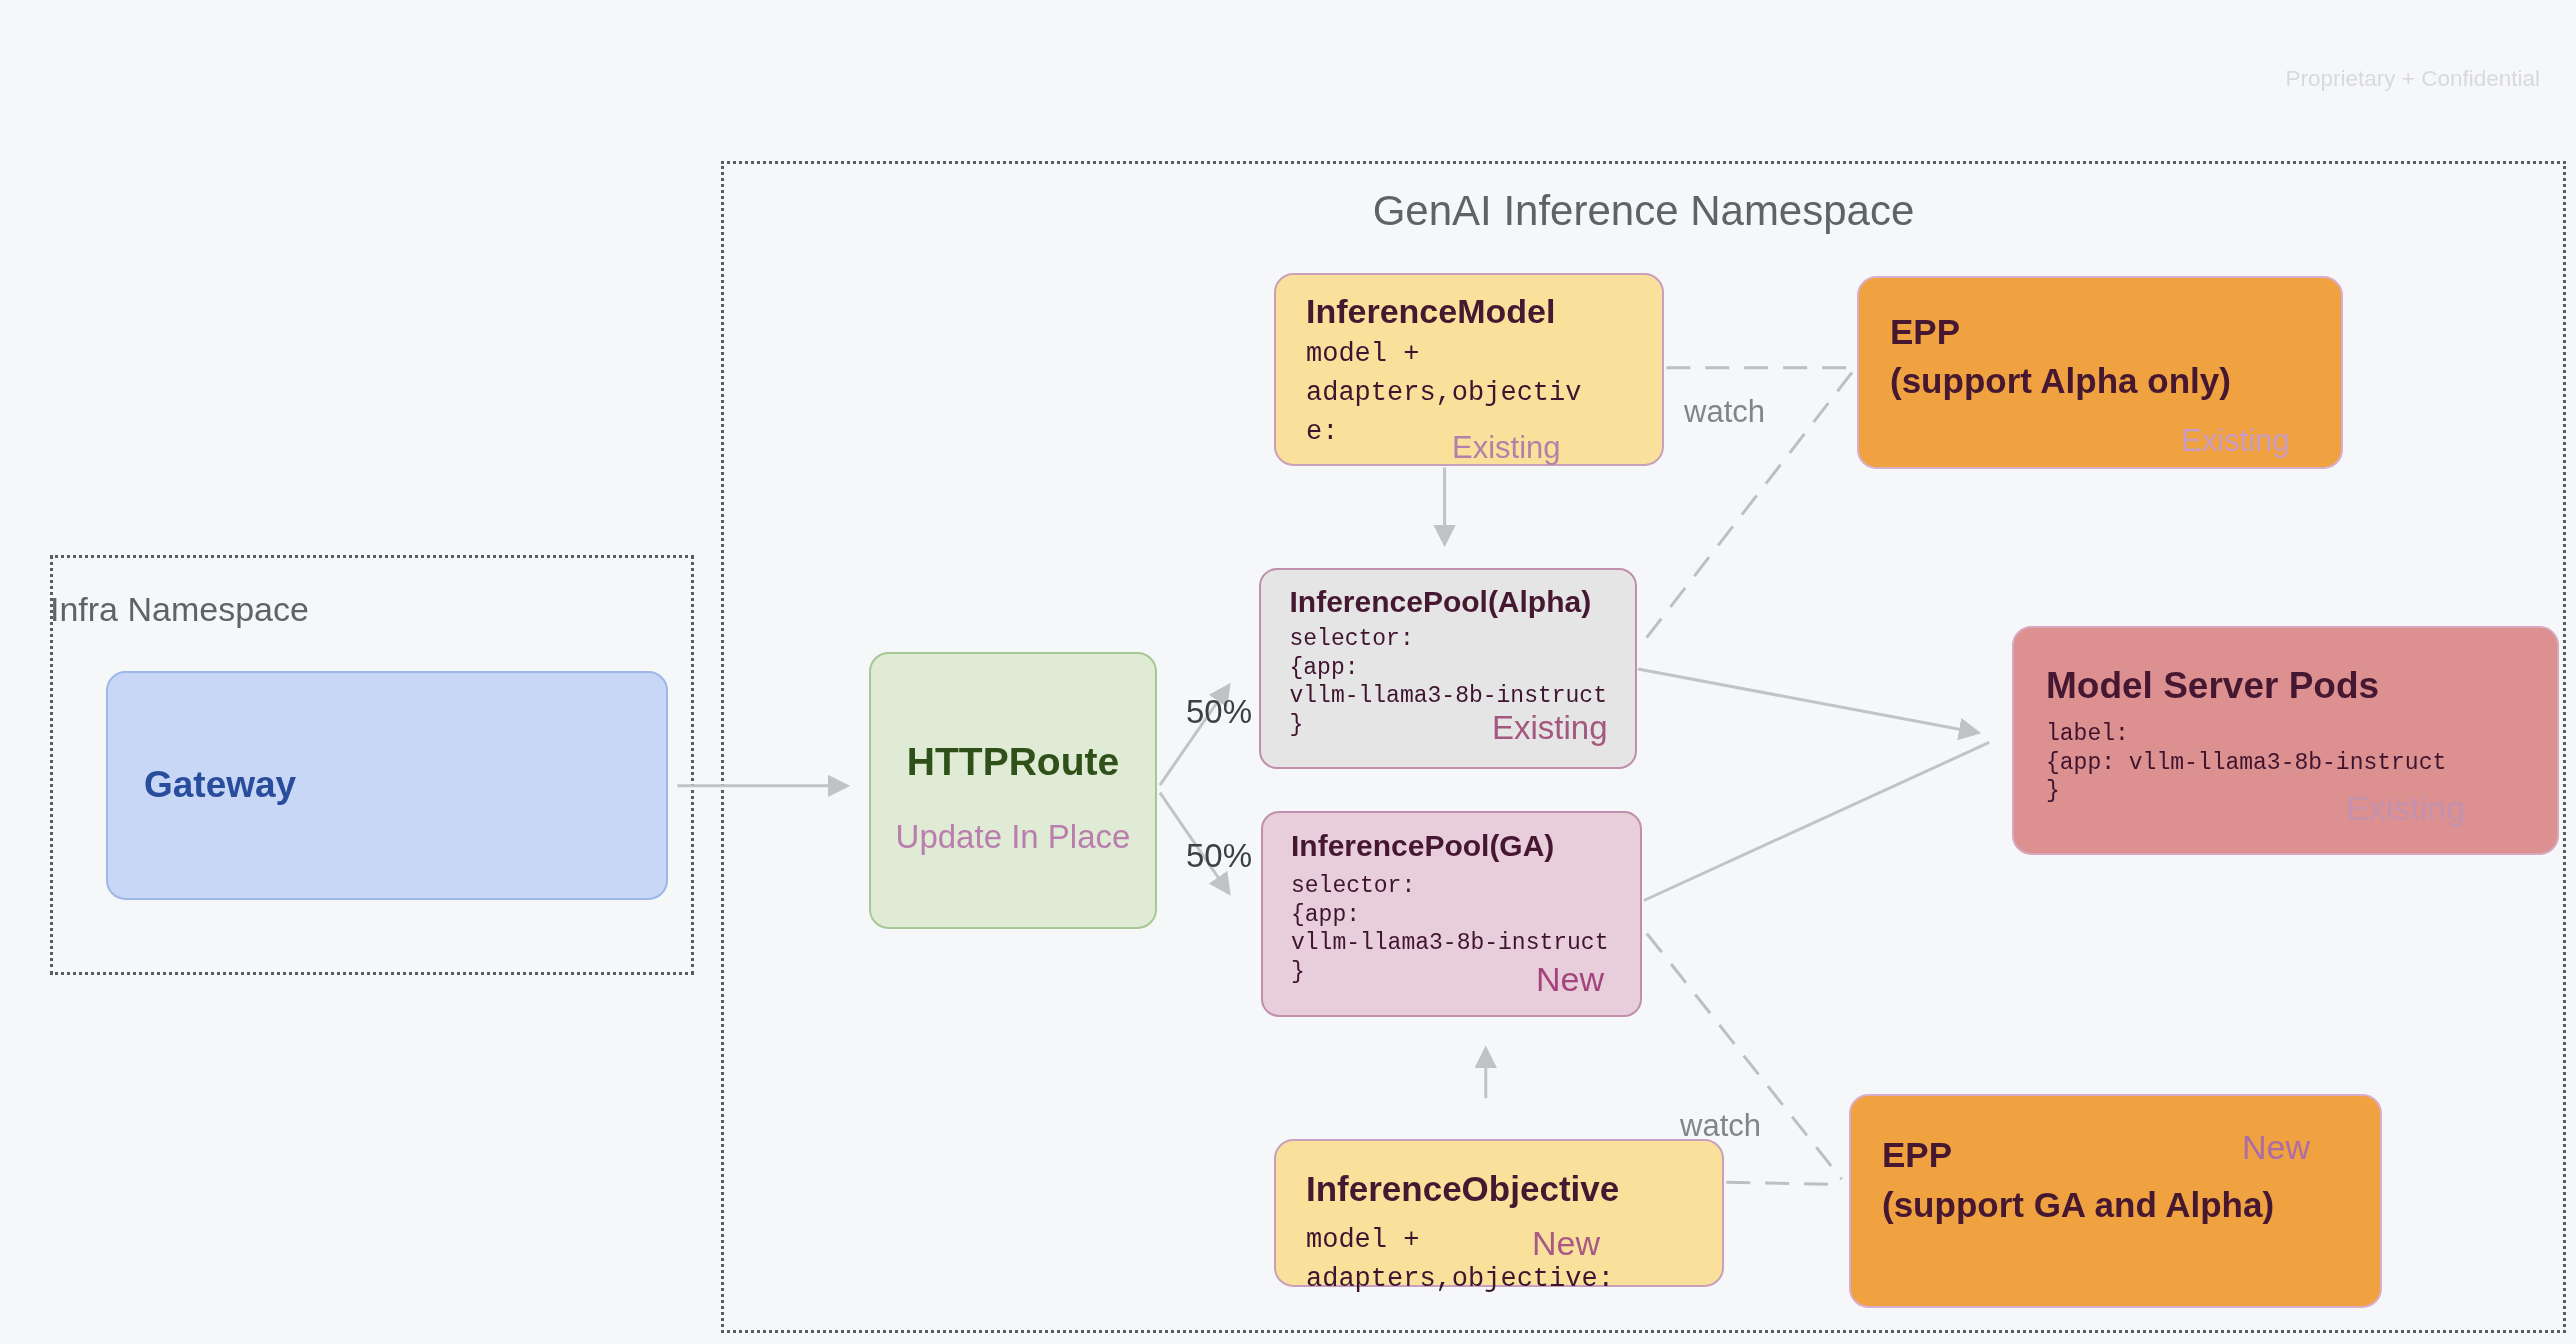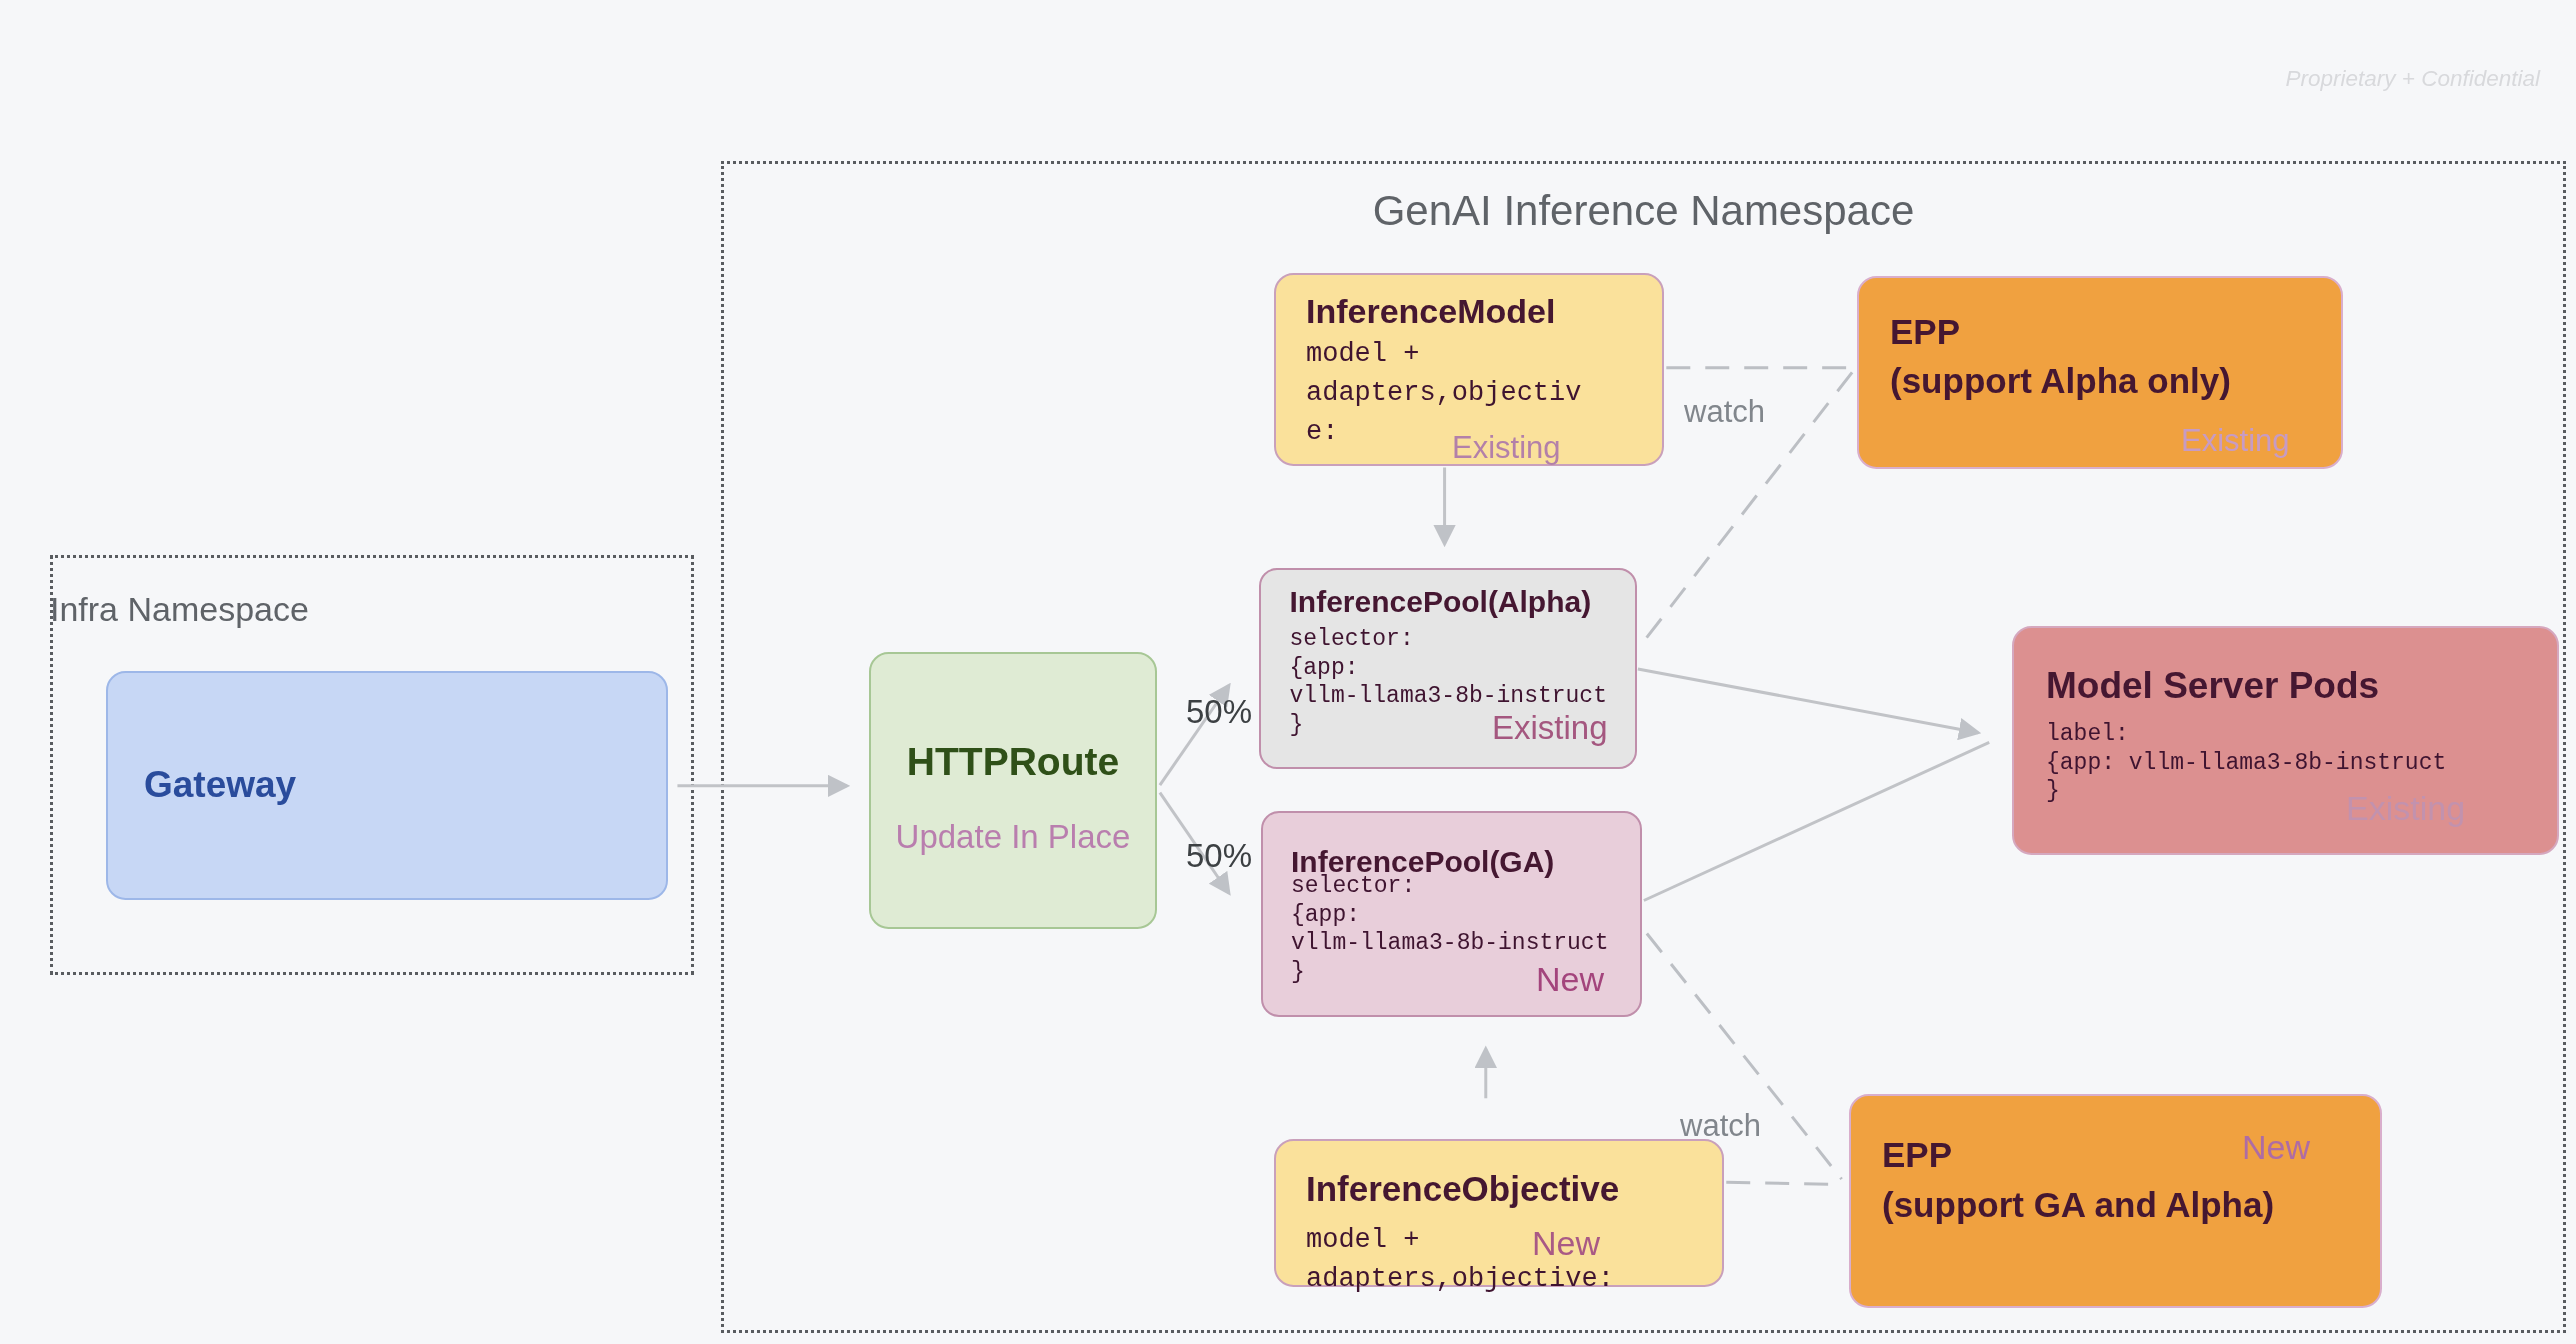--- a/index.html
+++ b/index.html
@@ -6,21 +6,21 @@
   .canvas{position:relative;width:2576px;height:1344px;background:#F6F7F9;overflow:hidden;
           font-family:"Liberation Sans",sans-serif;}
   .ns-box{position:absolute;border:3px dotted #595C60;box-sizing:border-box;background:transparent;}
   .ns-title{position:absolute;color:#5F6368;font-weight:400;white-space:nowrap;}
   .box{position:absolute;box-sizing:border-box;border-radius:19.5px;}
   .node-title{position:absolute;font-weight:700;color:#451731;white-space:nowrap;line-height:1;}
   .code-line{position:absolute;font-family:"Liberation Mono","DejaVu Sans Mono",monospace;
              color:#3F1430;white-space:pre;line-height:1;}
   .badge{position:absolute;line-height:1;white-space:nowrap;}
   .edge-label{position:absolute;line-height:1;white-space:nowrap;}
-  .watermark{position:absolute;top:66px;right:36px;font-size:22.5px;color:#D8D9DC;font-style:italic;}
+  .watermark{position:absolute;top:66px;right:36px;font-size:22.5px;color:#D8D9DC;}
   svg.wires{position:absolute;left:0;top:0;pointer-events:none;}
 
   
   .genai-ns{left:721px;top:161px;width:1845px;height:1172px;}
   .genai-title{left:721px;top:187px;width:1845px;text-align:center;font-size:42px;}
   .infra-ns{left:50px;top:555px;width:644px;height:420px;}
   .infra-title{left:50px;top:590px;width:644px;text-align:left;font-size:34px;}
 
   
   .gateway{left:106px;top:671px;width:562px;height:229px;background:#C7D7F5;border:2.2px solid #9DB7E8;}
@@ -44,21 +44,21 @@
 
   .poola{left:1259px;top:568px;width:378px;height:201px;background:#e5e5e5;border:2.2px solid #C08FAB;border-radius:18px;}
   .poola .node-title{left:28.5px;top:16.5px;font-size:30px;}
   .poola .c0{left:28.5px;top:58px;font-size:23px;}
   .poola .c1{left:28.5px;top:87px;font-size:23px;}
   .poola .c2{left:28.5px;top:115px;font-size:23px;}
   .poola .c3{left:28.5px;top:144px;font-size:23px;}
   .poola .badge{left:231px;top:141px;font-size:33px;color:#A4577F;}
 
   .poolg{left:1261px;top:811px;width:381px;height:206px;background:#E8CEDA;border:2.2px solid #C08FAB;border-radius:18px;}
-  .poolg .node-title{left:28px;top:34px;font-size:30px;}
+  .poolg .node-title{left:28px;top:18px;font-size:30px;}
   .poolg .c0{left:28px;top:62px;font-size:23px;}
   .poolg .c1{left:28px;top:91px;font-size:23px;}
   .poolg .c2{left:28px;top:119px;font-size:23px;}
   .poolg .c3{left:28px;top:148px;font-size:23px;}
   .poolg .badge{left:273px;top:149px;font-size:34px;color:#A3447C;}
 
   .msp{left:2012px;top:626px;width:547px;height:229px;background:#DC9090;border:2.2px solid #D5A8BF;}
   .msp .node-title{left:32px;top:39px;font-size:37px;}
   .msp .c0{left:32px;top:95px;font-size:23px;}
   .msp .c1{left:32px;top:124px;font-size:23px;}

